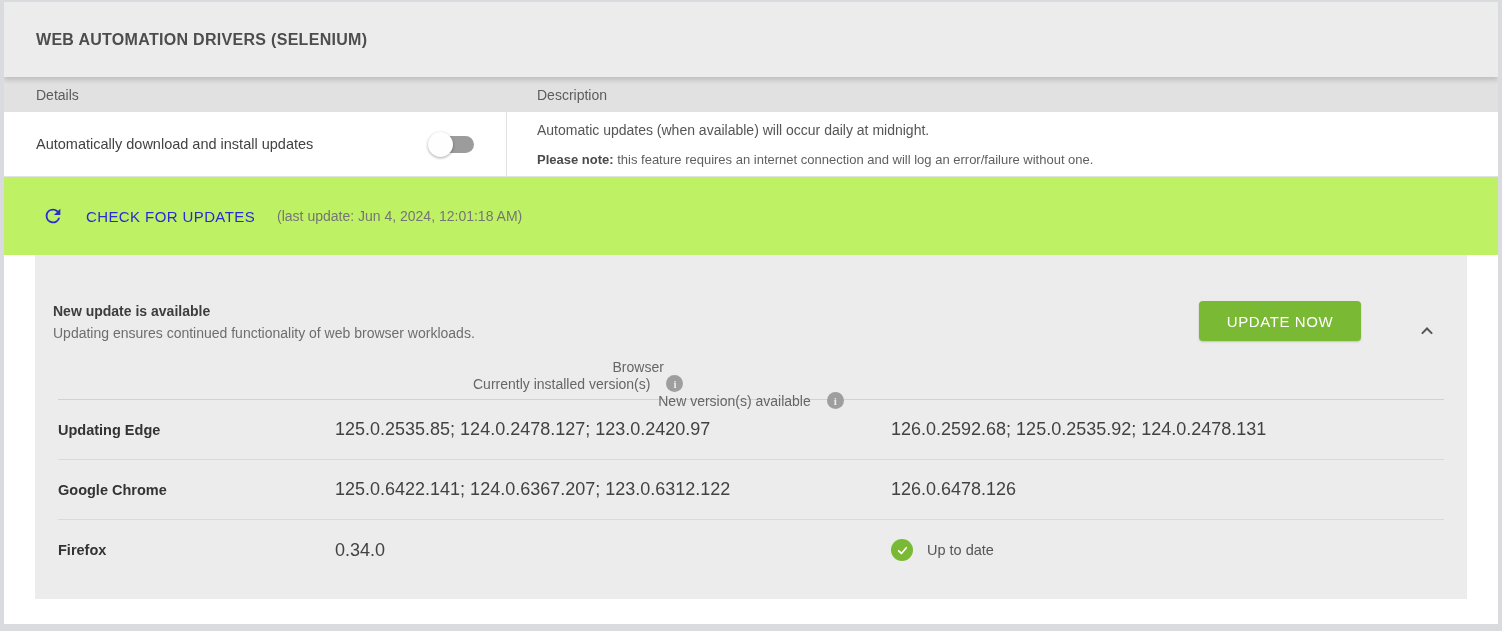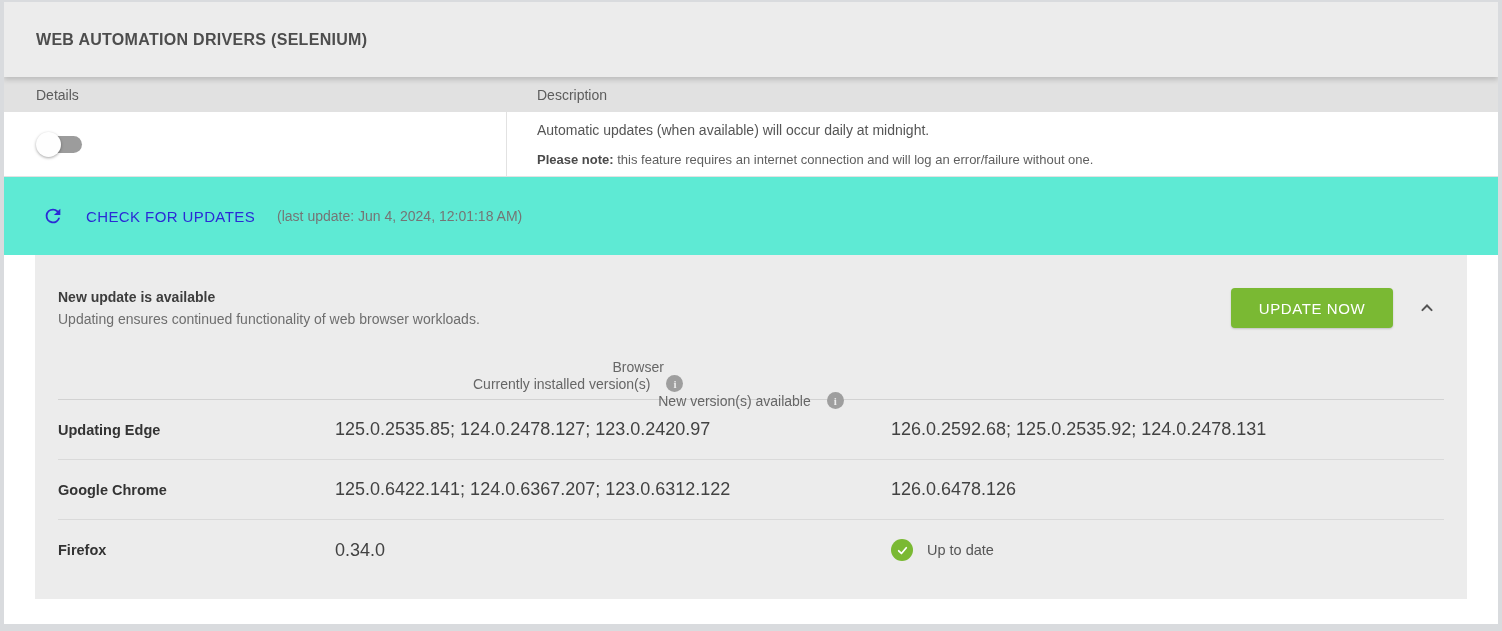--- a/index.html
+++ b/index.html
@@ -31,29 +31,29 @@
   .toggle .track { position:absolute; left:10px; top:5px; width:36px; height:17px; background:#9c9c9c; border-radius:9px; }
   .toggle .thumb {
     position:absolute; left:0; top:1px; width:25px; height:25px; background:#fefefe; border-radius:50%;
     box-shadow:0 1px 3px rgba(0,0,0,0.35);
   }
   .setting-right { flex:1; display:flex; flex-direction:column; justify-content:center; padding-left:30px; gap:14px; }
   .desc-line1 { font-size:14px; color:#555; }
   .desc-line2 { font-size:13px; color:#5f5f5f; }
   .desc-line2 b { color:#4a4a4a; }
   
-  .check-row { height:78px; display:flex; align-items:center; padding-left:38px; background:#5eead4; }
+  .check-row { height:78px; display:flex; align-items:center; padding-left:38px; background:#bef264; }
   .refresh-icon { width:22px; height:22px; display:inline-flex; cursor:pointer; }
   .check-link {
     margin-left:22px; font-size:15px; color:#2b2bd5; letter-spacing:0.4px; text-decoration:none; cursor:pointer;
   }
   .last-update { margin-left:22px; font-size:14px; color:#757575; }
   
   .panel { margin:0 31px; height:344px; background:#ececec; }
-  .panel-head { display:flex; align-items:center; padding:20px 30px 0 23px; height:86px; }
+  .panel-head { display:flex; align-items:flex-end; padding:20px 30px 0 18px; height:86px;gap:32px; }
   .panel-titles { flex:1; }
   .panel-title { font-size:14px; font-weight:bold; color:#3d3d3d; margin-bottom:6px; }
   .panel-sub { font-size:14px; color:#6e6e6e; }
   .update-btn {
     width:162px; height:40px; background:#7ab933; color:#fff; border:none; border-radius:4px;
     font-family:"Liberation Sans", sans-serif; font-size:15px; letter-spacing:0.6px; cursor:pointer;
     box-shadow:0 1px 2px rgba(0,0,0,0.18);
   }
   .chevron { margin-left:24px; display:inline-flex; cursor:pointer; }
   
@@ -88,20 +88,21 @@
     <h1>WEB AUTOMATION DRIVERS (SELENIUM)</h1>
   </div>
 
   <div class="colheader">
     <div class="cd">Details</div>
     <div class="cdesc">Description</div>
   </div>
 
   <div class="setting-row">
     <div class="setting-left">
+      <span class="setting-label">Automatically download and install updates</span>
       <span class="toggle">
         <span class="track"></span>
         <span class="thumb"></span>
       </span>
     </div>
     <div class="setting-right">
       <div class="desc-line1">Automatic updates (when available) will occur daily at midnight.</div>
       <div class="desc-line2"><b>Please note:</b><span> this feature requires an internet connection and will log an error/failure without one.</span></div>
     </div>
   </div>

